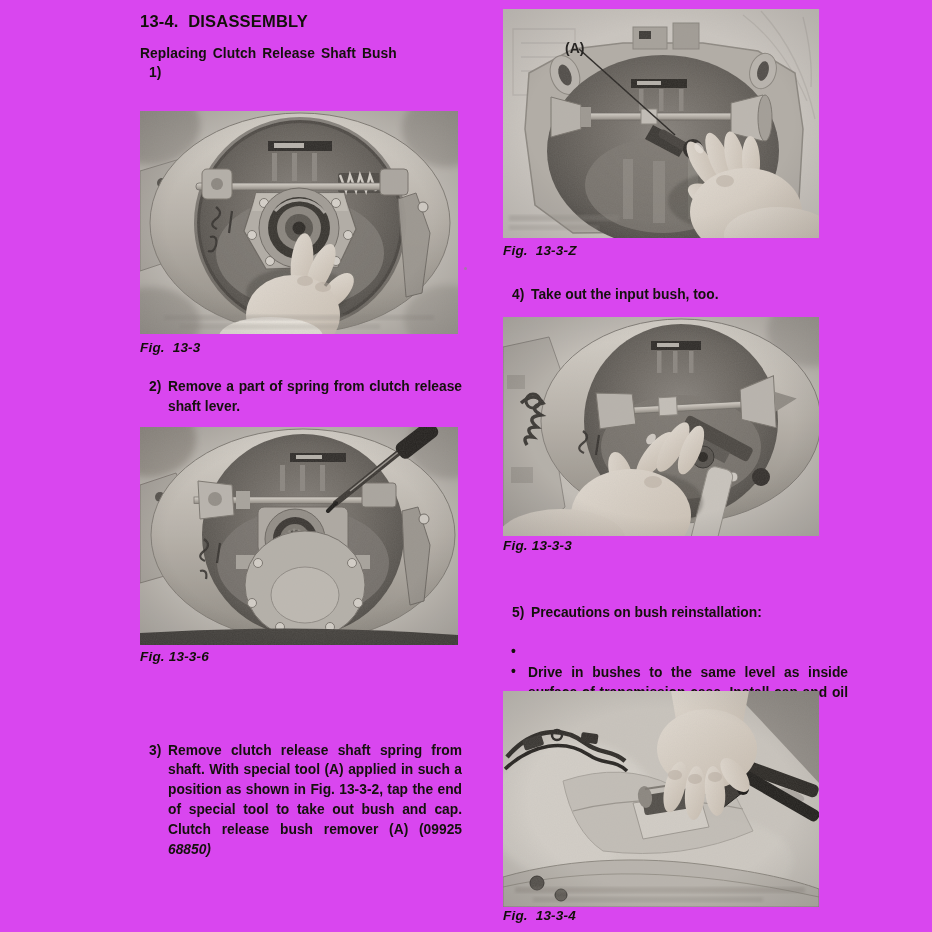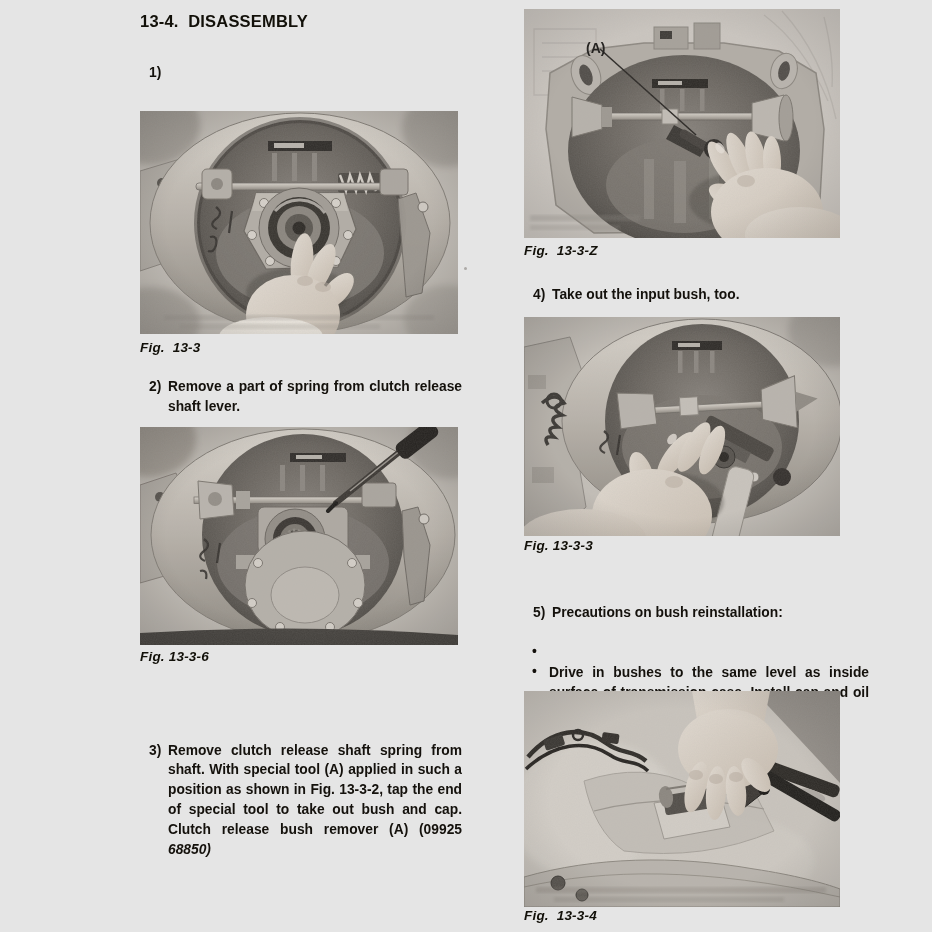--- a/index.html
+++ b/index.html
@@ -1,24 +1,24 @@
 <!DOCTYPE html>
 <html><head>
 <meta charset="utf-8">
 <style>
   html,body{margin:0;padding:0;}
   body{
     width:932px;height:932px;background:#fcfcfb;overflow:hidden;
     font-family:"Liberation Sans", sans-serif;color:#16130f;
     -webkit-font-smoothing:antialiased;
   }
-  .page{position:relative;width:932px;height:932px;background:#e5e5e5;}
+  .page{position:relative;width:932px;height:932px;background:#d946ef;}
   .col{position:absolute;top:0;}
   #col-left{left:140px;width:322px;height:932px;}
-  #col-right{left:524px;width:344px;height:768px;}
+  #col-right{left:503px;width:344px;height:768px;}
   .abs{position:absolute;left:0;}
   h1.sec{
     margin:0;font-size:16.5px;font-weight:bold;letter-spacing:.2px;
     white-space:pre;color:#121009;
   }
   h2.sub{
     margin:0;font-size:13.8px;font-weight:bold;letter-spacing:.1px;
     white-space:nowrap;word-spacing:2px;color:#14110c;
   }
   .step{
@@ -78,20 +78,21 @@
       </filter>
   </defs>
 </svg>
 
 <div class="page">
 
   <div class="col" id="col-left">
 
     <h1 class="sec abs" style="top:12px">13-4.  DISASSEMBLY</h1>
 
+    <h2 class="sub abs" style="top:46px">Replacing Clutch Release Shaft Bush</h2>
 
     <div class="step abs" style="top:63px;width:294px">
       <span class="num">1)</span>
     </div>
 
     <svg class="photo abs" style="top:111px" width="318" height="223" viewBox="0 0 318 223">
       <rect width="318" height="223" fill="#c1bcb5"></rect>
       <ellipse cx="12" cy="14" rx="48" ry="40" fill="#9b968f" opacity=".8" filter="url(#fBlur4)"></ellipse>
       <ellipse cx="306" cy="18" rx="44" ry="38" fill="#a09b94" opacity=".8" filter="url(#fBlur4)"></ellipse>
       <ellipse cx="10" cy="212" rx="50" ry="36" fill="#9b968f" opacity=".7" filter="url(#fBlur4)"></ellipse>

